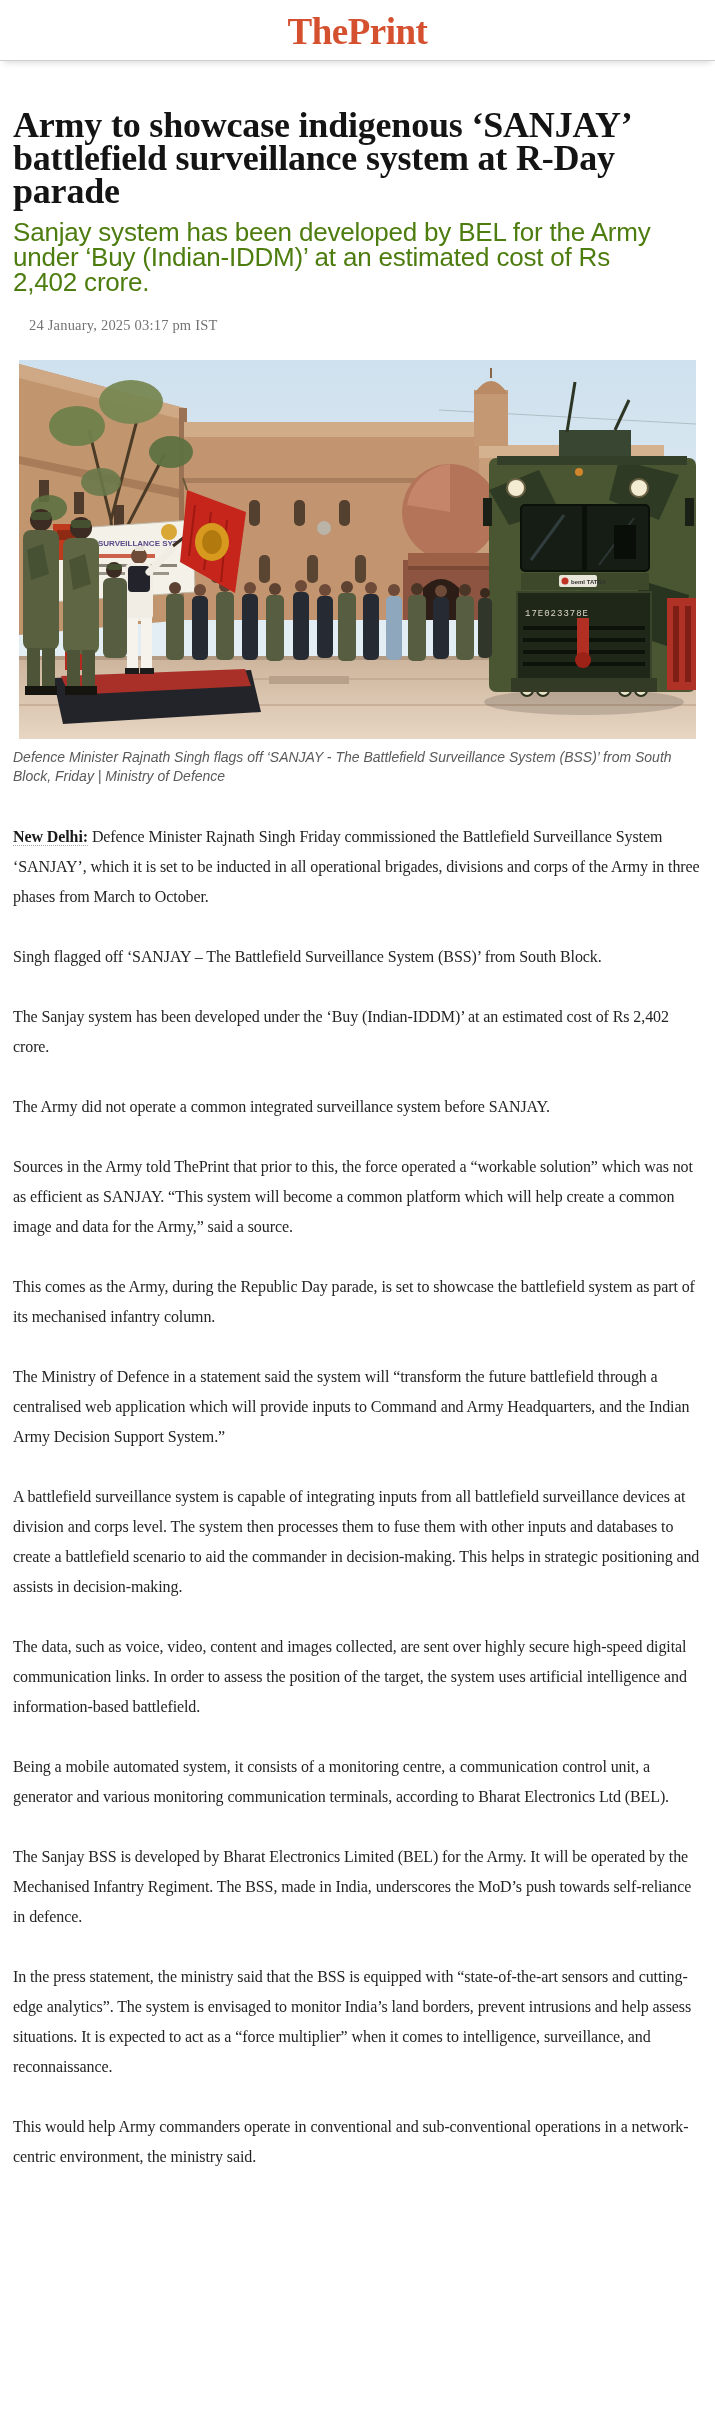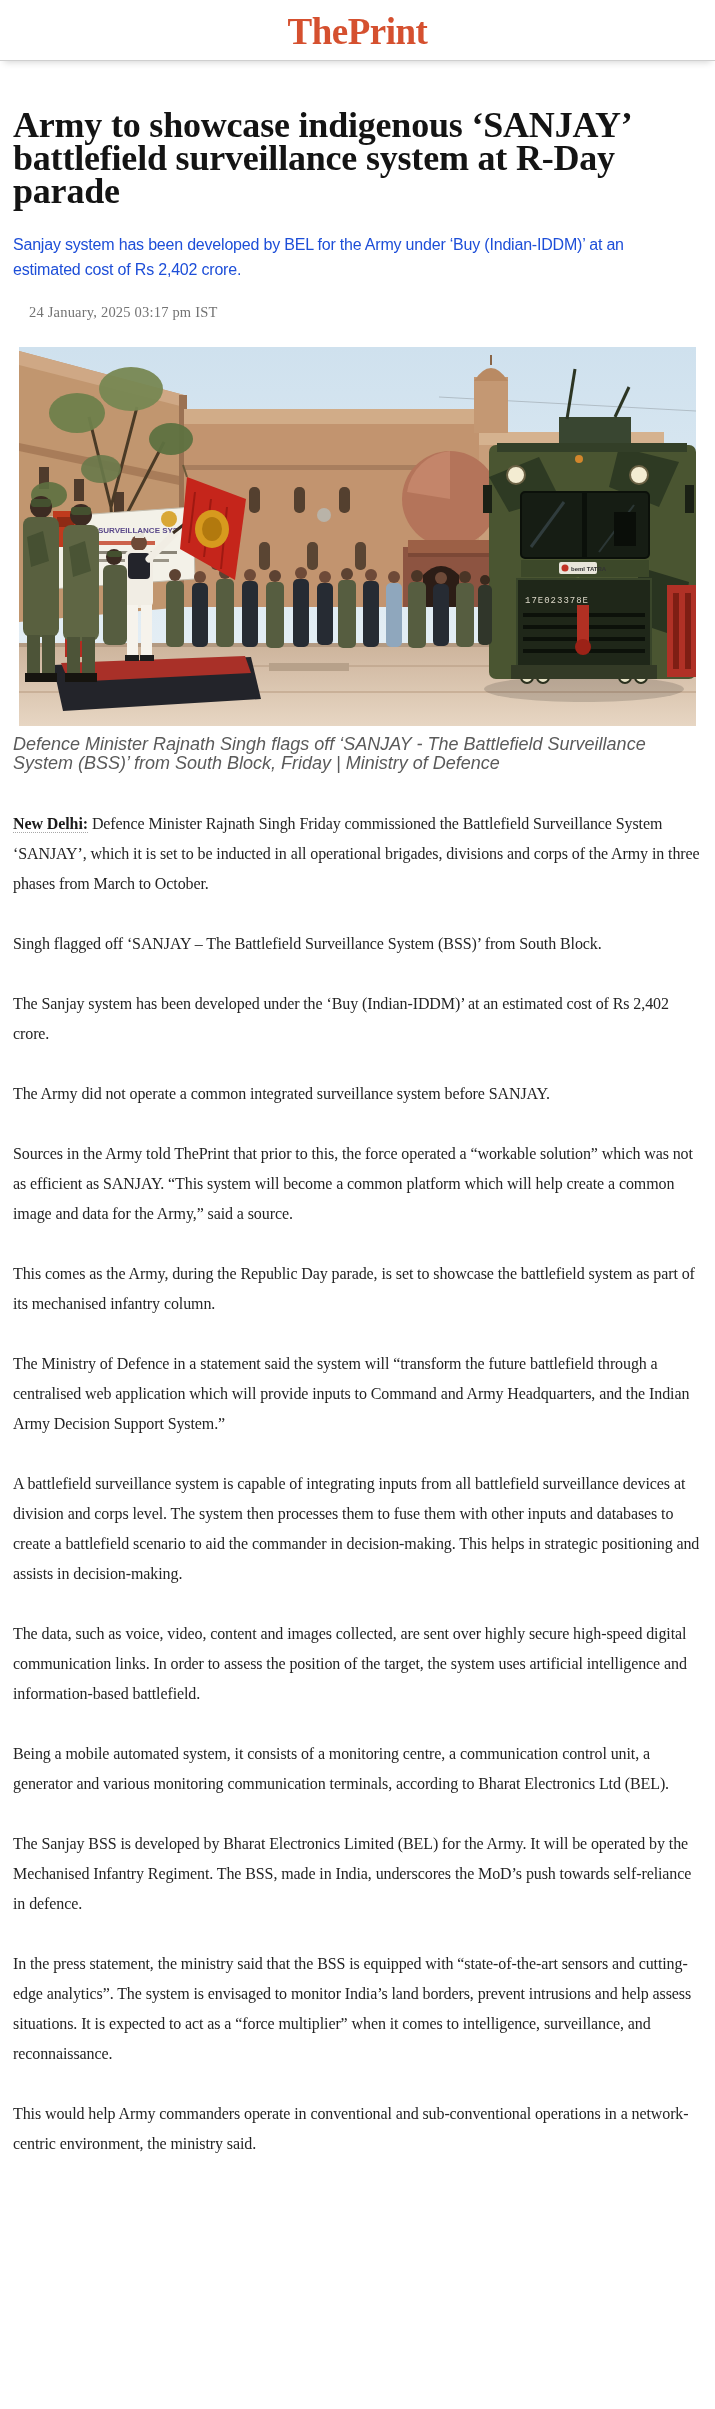--- a/index.html
+++ b/index.html
@@ -20,34 +20,34 @@
   .logo .lt { font-weight:600; }
   .logo .lp { font-weight:800; }
   
   .article { padding:0 13px; }
   h1.headline {
     margin-top:48px;
     font-size:36px; line-height:33px; font-weight:700; color:#141414;
     letter-spacing:-0.2px; max-width:690px;
   }
   .subtitle {
-    margin-top:24px; max-width:655px;
+    margin-top:12px; max-width:655px;
     font-family:"Liberation Sans","DejaVu Sans",sans-serif;
-    font-size:16px; line-height:25px; color:#1d4ed8; letter-spacing:-0.2px;
+    font-size:26px; line-height:25px; color:#4d7c0f; letter-spacing:-0.2px;
   }
   .date-line {
     margin:22px 0 8px 16px;
     font-size:14.5px; color:#737373; letter-spacing:0.2px;
   }
   figure.hero { margin:26px 6px 0; width:677px; }
   figure.hero svg { display:block; width:677px; height:379px; background:#dfeaf2; }
   .caption {
     margin:9px 0 0 0; max-width:680px;
     font-family:"Liberation Sans","DejaVu Sans",sans-serif;
-    font-style:italic; font-size:18px; line-height:19px; color:#5a5a5a;
+    font-style:italic; font-size:14px; line-height:19px; color:#5a5a5a;
   }
   .body-copy { margin-top:36px; }
   .body-copy p {
     font-size:16px; line-height:30px; color:#242424;
     margin:0 0 30px 0; max-width:690px; letter-spacing:-0.1px;
   }
   .body-copy p strong.dateline {
     font-weight:700; color:#1a1a1a;
     border-bottom:1px dotted #a8a8a8;
   }

